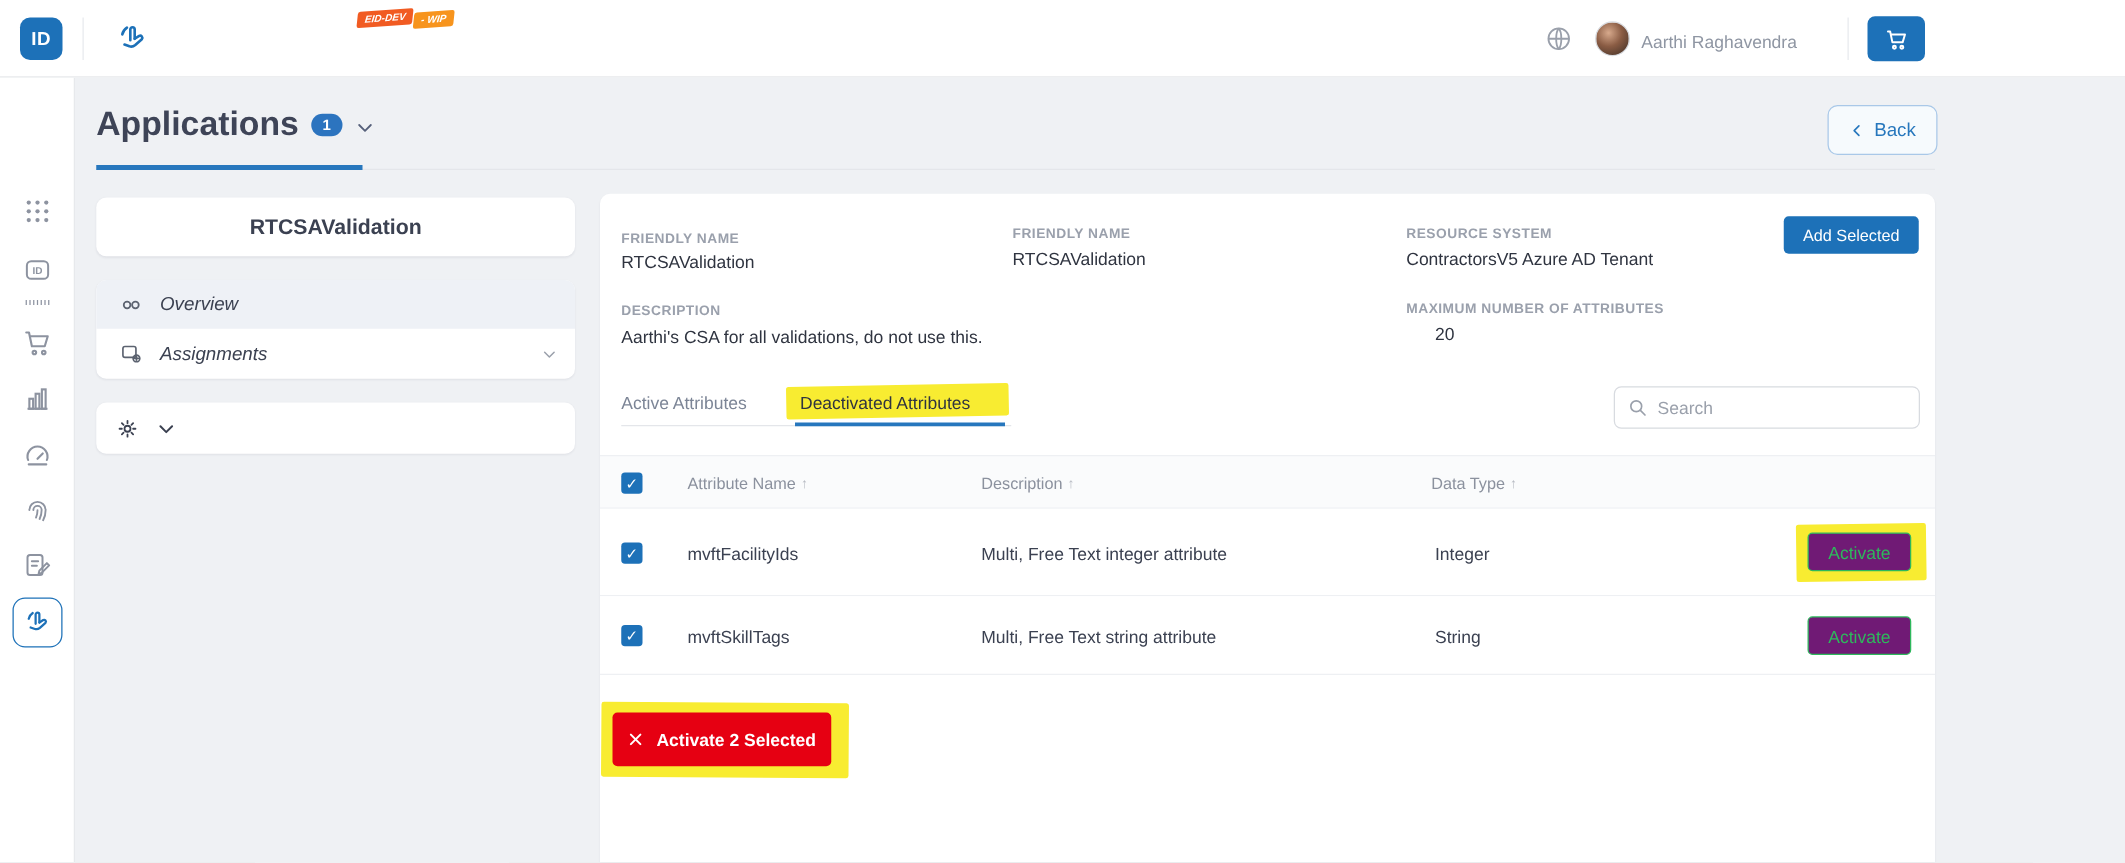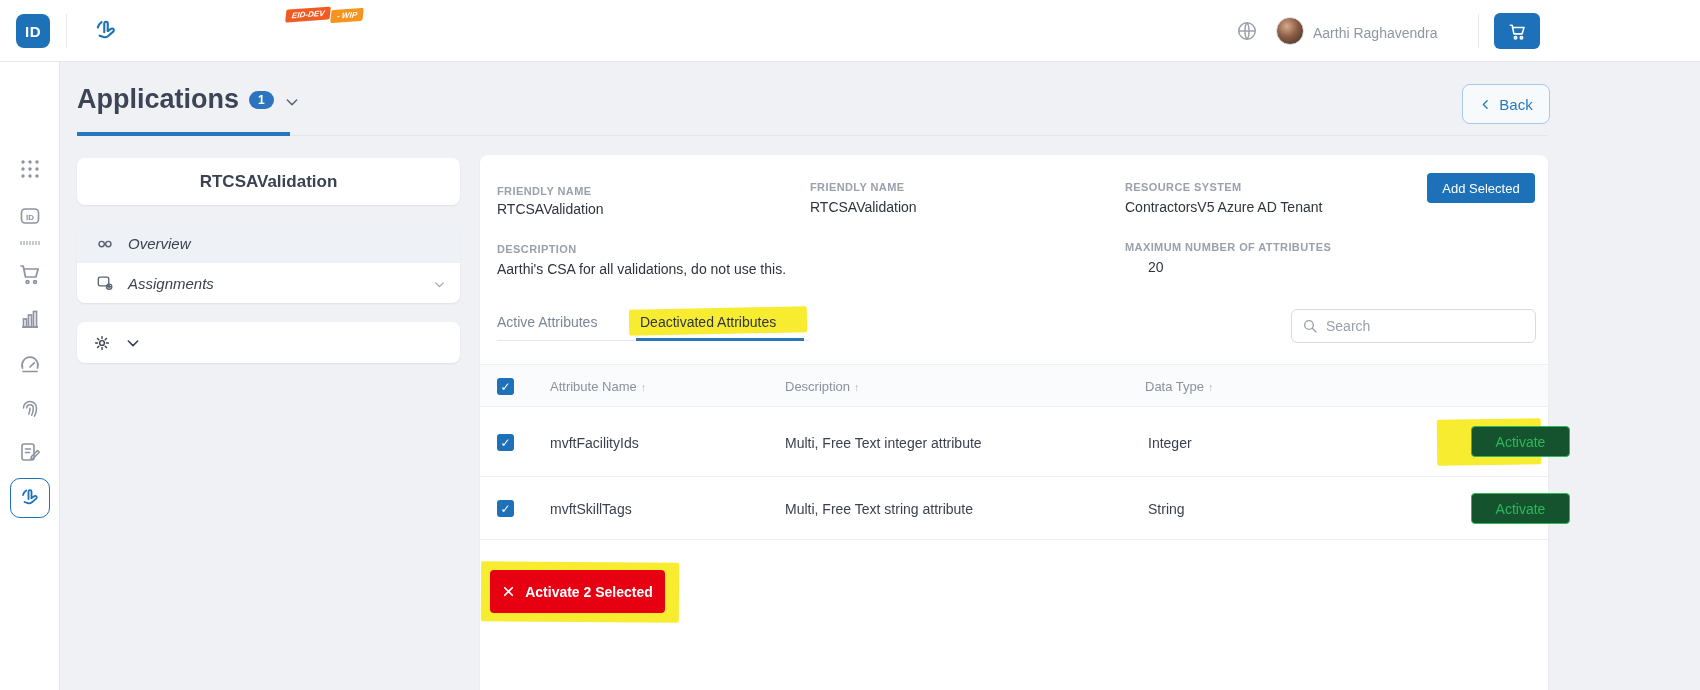--- a/index.html
+++ b/index.html
@@ -85,21 +85,21 @@
   .search-box input { border:none; outline:none; flex:1; font-size:14px; color:#555; font-family:inherit; background:transparent; }
   .search-box input::placeholder { color:#9aa0ab; }
 
   .t-head { position:absolute; left:0; top:209px; width:1068px; height:43px; background:#fafbfc; border-top:1px solid #eef0f3; border-bottom:1px solid #eef0f3; }
   .t-head .col { position:absolute; top:0; height:43px; display:flex; align-items:center; gap:4px; font-size:13px; color:#8b919e; cursor:pointer; }
   .sort { font-size:11px; color:#b6bac2; }
   .cb { position:absolute; width:17px; height:17px; background:var(--accent,#1d71b8); border-radius:3px; color:#fff; font-size:12px;
         display:flex; align-items:center; justify-content:center; cursor:pointer; }
   .t-row { position:absolute; left:0; width:1068px; border-bottom:1px solid #eef0f3; background:#fff; }
   .t-row .cell { position:absolute; font-size:14px; color:#3b4151; }
-  .activate-btn { position:absolute; left:991px; width:99px; height:31px; background:#14532d; border:1.5px solid var(--green,#2eb85c);
+  .activate-btn { position:absolute; left:966px; width:83px; height:31px; background:#701a75; border:1.5px solid var(--green,#2eb85c);
                   color:var(--green,#2eb85c); border-radius:4px; font-size:14px; cursor:pointer; font-family:inherit; z-index:1; }
   .hl-activate { left:957px; top:12px; width:104px; height:46px; transform:rotate(-0.8deg); }
 
   .bulk-wrap { position:absolute; left:1px; top:407px; width:198px; height:62px; }
   .hl-bulk { left:0; top:0; width:198px; height:60px; transform:rotate(0.4deg); }
   .bulk-btn { position:absolute; left:9px; top:8px; width:175px; height:43px; background:var(--red,#e60012); border:none; border-radius:4px;
               color:#fff; display:flex; align-items:center; justify-content:center; gap:10px; font-size:14px; font-weight:bold;
               cursor:pointer; font-family:inherit; z-index:1; }
   .bulk-btn svg { width:13px; height:13px; }
 </style>

